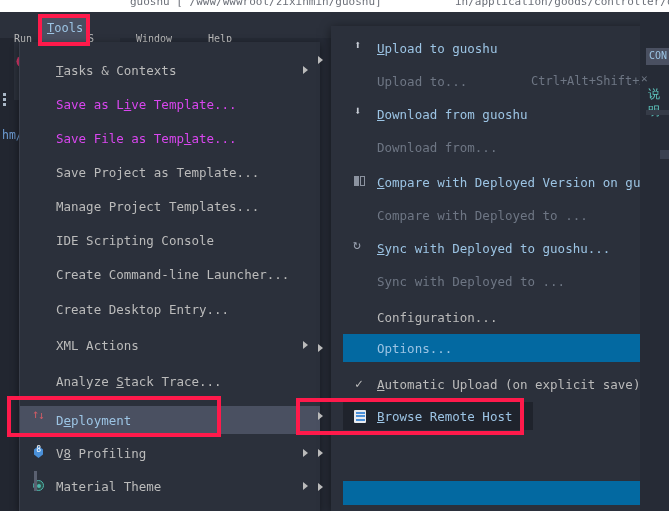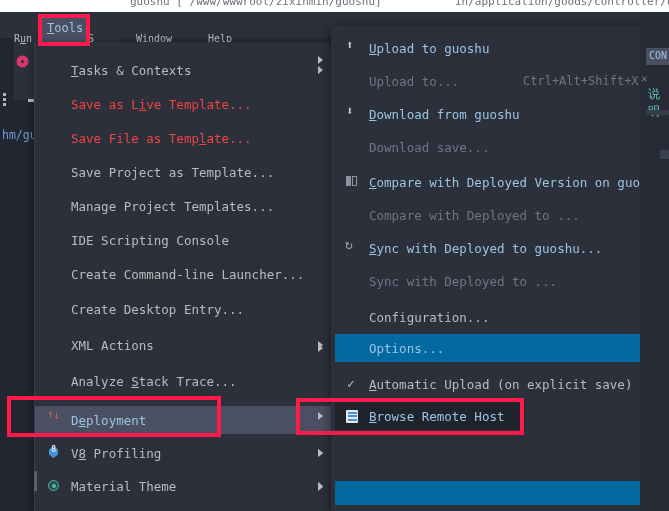--- a/index.html
+++ b/index.html
@@ -88,33 +88,33 @@
       linear-gradient(#A9B7C6,#A9B7C6) 0 5px/3px 3px no-repeat,
       linear-gradient(#A9B7C6,#A9B7C6) 0 10px/3px 3px no-repeat;
   }
   .pink-bar{
     position:absolute;left:98px;top:98px;width:3px;height:100px;
     background:#8B5068;border-radius:2px;
   }
 
   
   .menu{
-    position:absolute;left:34px;top:42px;width:300px;height:469px;
+    position:absolute;left:19px;top:42px;width:300px;height:469px;
     background:#2B303B;
     border-left:1px solid #3A3F4B;
     box-shadow:0 2px 8px rgba(0,0,0,.45);
   }
   .mi{
     position:absolute;left:0;width:300px;height:22px;
     white-space:nowrap;
   }
   .mi .lbl{
     position:absolute;left:36px;top:4px;font-size:12.5px;color:#BBBBBB;
   }
-  .mi.dim .lbl{color:#ef4444;}
+  .mi.dim .lbl{color:#d946ef;}
   .mi.link .lbl{color:#9CC4E4;}
   .mi u{text-decoration:underline;}
   .mi .arrow{
     position:absolute;right:12px;top:7px;
     width:0;height:0;border-left:5px solid #BBBBBB;
     border-top:4px solid transparent;border-bottom:4px solid transparent;
   }
   .mi.sel{background:#4A5061;}
   .mi .micon{position:absolute;left:12px;top:4px;width:14px;height:14px;}
 
@@ -151,21 +151,21 @@
     position:absolute;left:34px;top:471px;width:3px;height:20px;background:#5A6070;
   }
 
   
   .submenu{
     position:absolute;left:331px;top:26px;width:324px;height:485px;
     background:#2B303B;
     box-shadow:0 2px 10px rgba(0,0,0,.5);
   }
   .si{
-    position:absolute;left:4px;width:324px;height:22px;white-space:nowrap;
+    position:absolute;left:12px;width:324px;height:22px;white-space:nowrap;
   }
   .si .slbl{position:absolute;left:34px;top:4px;font-size:12.5px;color:#BBBBBB;}
   .si.dim .slbl{color:#6E7684;}
   .si.link .slbl{color:#9CC4E4;}
   .si u{text-decoration:underline;}
   .si .shortcut{position:absolute;left:188px;top:4px;font-size:12px;color:#6E7684;}
   .si .sicon{position:absolute;left:10px;top:3px;width:15px;height:15px;}
   .si.sel{background:#0369a1;}
   .si.sel2{background:#1F232C;}
   .check{position:absolute;left:12px;top:3px;font-size:13px;color:#BBBBBB;}
@@ -328,21 +328,21 @@
       <span class="slbl">Upload to...</span>
       <span class="shortcut">Ctrl+Alt+Shift+X</span>
     </div>
 
     <div class="si link" style="top:77px;">
       <span class="sicon ic-down"></span>
       <span class="slbl"><u>D</u>ownload from guoshu</span>
     </div>
 
     <div class="si dim" style="top:110px;">
-      <span class="slbl">Download save...</span>
+      <span class="slbl">Download from...</span>
     </div>
 
     <div class="si link" style="top:145px;">
       <span class="sicon ic-cmp"></span>
       <span class="slbl"><u>C</u>ompare with Deployed Version on guoshu</span>
     </div>
 
     <div class="si dim" style="top:178px;">
       <span class="slbl">Compare with Deployed to ...</span>
     </div>

